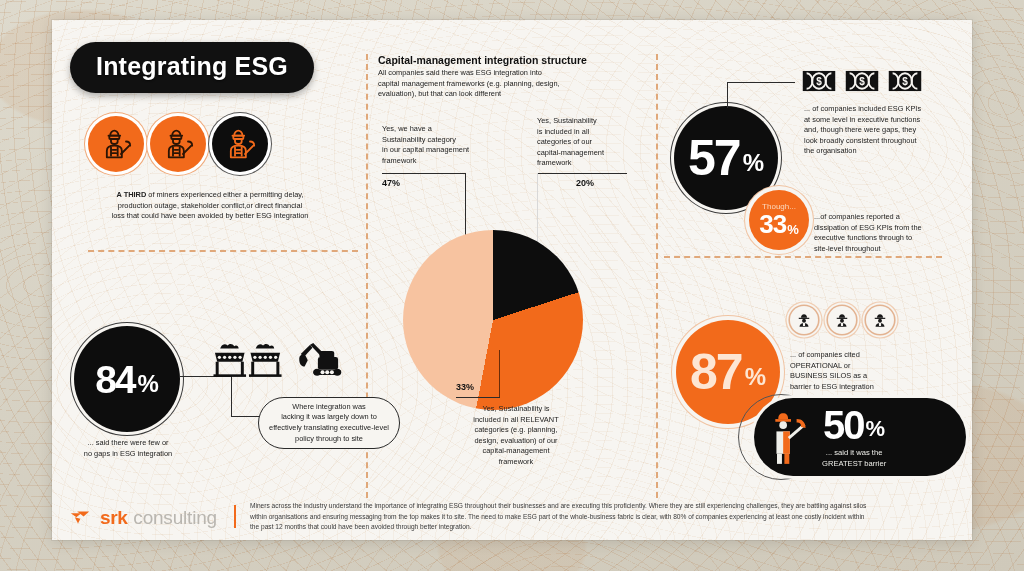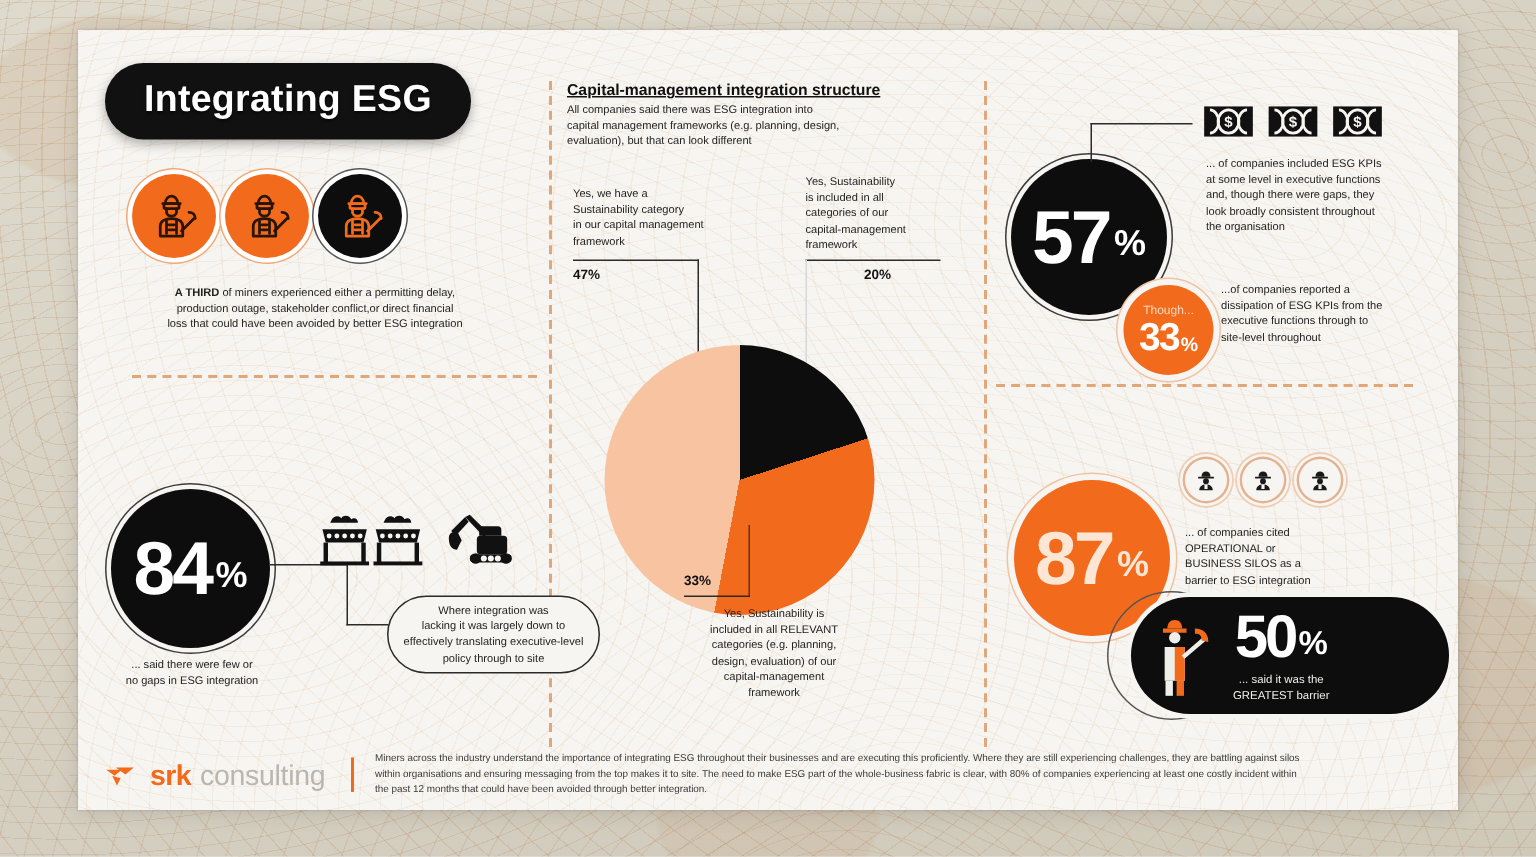--- a/index.html
+++ b/index.html
@@ -141,21 +141,21 @@
     </div>
   </div>
 
   <div class="blk txt ctr" style="left:24px;top:170px;width:268px;">
     <div><span class="hl">A THIRD</span><span> of miners experienced either a permitting delay,</span></div>
     <div>production outage, stakeholder conflict,or direct financial</div>
     <div>loss that could have been avoided by better ESG integration</div>
   </div>
 
   <div class="statcircle ring-dark" style="left:22px;top:306px;width:106px;height:106px;background:#0d0d0d;">
-    <span class="pctnum" style="font-size:50px;">84</span>
+    <span class="pctnum" style="font-size:39px;">84</span>
     <span class="pctsign" style="font-size:24px;margin-left:3px;margin-top:10px;">%</span>
   </div>
   <div class="blk txt ctr" style="left:6px;top:418px;width:140px;">
     <div>... said there were few or</div>
     <div>no gaps in ESG integration</div>
   </div>
 
   <div class="leader" style="left:128px;top:356px;width:52px;height:1.2px;"></div>
   <div class="leader" style="left:179px;top:356px;width:1.2px;height:41px;"></div>
   <div class="leader" style="left:179px;top:396px;width:28px;height:1.2px;"></div>
@@ -205,21 +205,21 @@
   <div class="bubble txt" style="left:206px;top:377px;width:140px;height:50px;">
     <div>
       <div>Where integration was</div>
       <div>lacking it was largely down to</div>
       <div>effectively translating executive-level</div>
       <div>policy through to site</div>
     </div>
   </div>
 
   <div class="blk" style="left:326px;top:30px;width:260px;">
-    <span style="font-size:10.5px;font-weight:bold;color:#111;text-decoration:underline;">Capital-management integration structure</span>
+    <span style="font-size:10.5px;font-weight:bold;color:#111;">Capital-management integration structure</span>
   </div>
   <div class="blk txt" style="left:326px;top:48px;width:250px;">
     <div>All companies said there was ESG integration into</div>
     <div>capital management frameworks  (e.g. planning, design,</div>
     <div>evaluation), but that can look different</div>
   </div>
 
   <div class="blk txt" style="left:330px;top:104px;width:112px;">
     <div>Yes, we have a</div>
     <div>Sustainability category</div>
@@ -301,21 +301,21 @@
   </div>
 
   <div class="statcircle ring-orange" style="left:697px;top:170px;width:60px;height:60px;background:#f26a1b;flex-direction:column;">
     <span style="font-size:8px;color:#fbd9be;margin-top:0;line-height:1;">Though...</span>
     <div style="display:flex;align-items:flex-end;">
       <span class="pctnum" style="font-size:26px;letter-spacing:-1px;">33</span>
       <span class="pctsign" style="font-size:13px;margin-left:1px;">%</span>
     </div>
   </div>
 
-  <div class="blk txt" style="left:762px;top:168px;width:150px;">
+  <div class="blk txt" style="left:762px;top:192px;width:150px;">
     <div>...of companies reported a</div>
     <div>dissipation of ESG KPIs from the</div>
     <div>executive functions through to</div>
     <div>site-level throughout</div>
   </div>
 
   <div class="statcircle ring-orange" style="left:624px;top:300px;width:104px;height:104px;background:#f26a1b;">
     <span class="pctnum" style="font-size:50px;color:#fde6d3;">87</span>
     <span class="pctsign" style="font-size:24px;margin-left:3px;margin-top:10px;color:#fde6d3;">%</span>
   </div>

